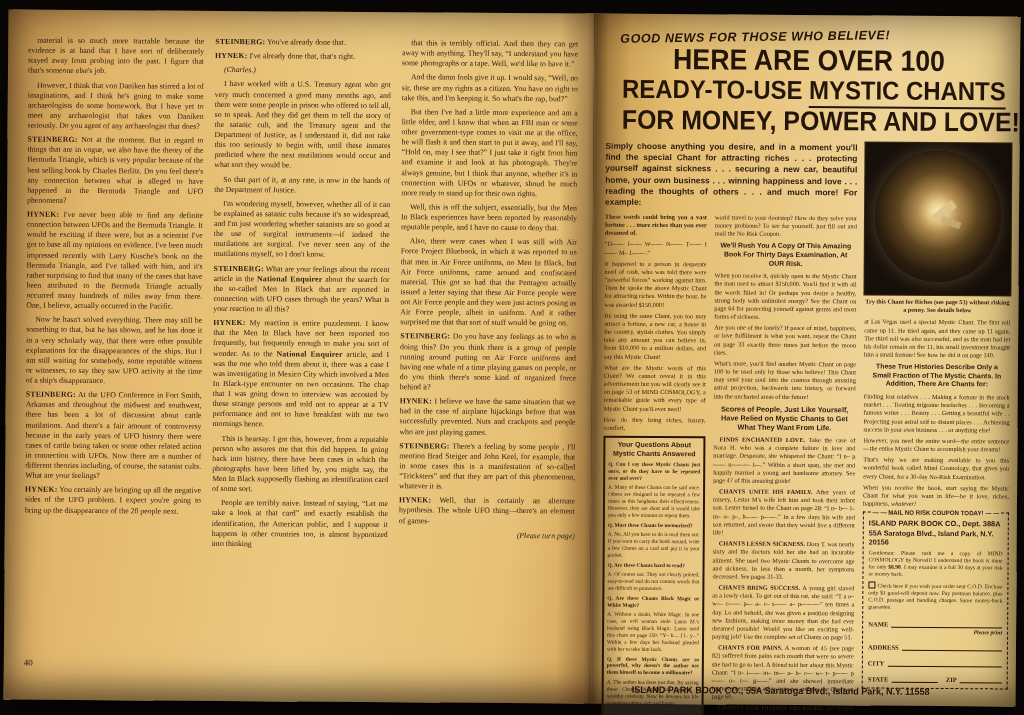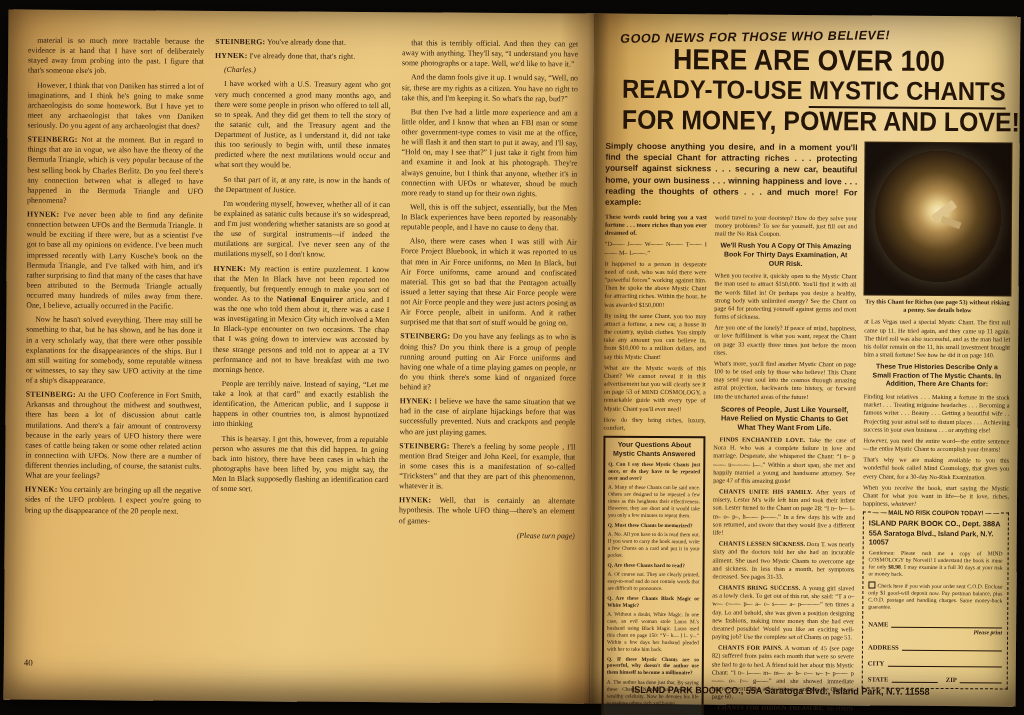--- a/index.html
+++ b/index.html
@@ -103,23 +103,24 @@
             <p class="ip sp"><b>STEINBERG:</b> At the UFO Conference in Fort Smith, Arkansas and throughout the midwest and southwest, there has been a lot of discussion about cattle mutilations. And there's a fair amount of controversy because in the early years of UFO history there were cases of cattle being taken or some other related action in connection with UFOs. Now there are a number of different theories including, of course, the satanist cults. What are your feelings?</p>
             <p class="ip sp"><b>HYNEK:</b> You certainly are bringing up all the negative sides of the UFO problem. I expect you're going to bring up the disappearance of the 20 people next.</p>
           </div>
         <div class="col">
             <p class="ip sp"><b>STEINBERG:</b> You've already done that.</p>
             <p class="ip sp"><b>HYNEK:</b> I've already done that, that's right.</p>
             <p class="ip"><i>(Charles.)</i></p>
             <p class="ip">I have worked with a U.S. Treasury agent who got very much concerned a good many months ago, and there were some people in prison who offered to tell all, so to speak. And they did get them to tell the story of the satanic cult, and the Treasury agent and the Department of Justice, as I understand it, did not take this too seriously to begin with, until these inmates predicted where the next mutilations would occur and what sort they would be.</p>
             <p class="ip">So that part of it, at any rate, is now in the hands of the Department of Justice.</p>
             <p class="ip">I'm wondering myself, however, whether all of it can be explained as satanic cults because it's so widespread, and I'm just wondering whether satanists are so good at the use of surgical instruments—if indeed the mutilations are surgical. I've never seen any of the mutilations myself, so I don't know.</p>
+            <p class="ip sp"><b>STEINBERG:</b> What are your feelings about the recent article in the <b>National Enquirer</b> about the search for the so-called Men In Black that are reported in connection with UFO cases through the years? What is your reaction to all this?</p>
             <p class="ip sp"><b>HYNEK:</b> My reaction is entire puzzlement. I know that the Men In Black have not been reported too frequently, but frequently enough to make you sort of wonder. As to the <b>National Enquirer</b> article, and I was the one who told them about it, there was a case I was investigating in Mexico City which involved a Men In Black-type encounter on two occasions. The chap that I was going down to interview was accosted by these strange persons and told not to appear at a TV performance and not to have breakfast with me two mornings hence.</p>
+            <p class="ip">This is hearsay. I got this, however, from a reputable person who assures me that this did happen. In going back into history, there have been cases in which the photographs have been lifted by, you might say, the Men In Black supposedly flashing an identification card of some sort.</p>
             <p class="ip">People are terribly naive. Instead of saying, “Let me take a look at that card” and exactly establish the identification, the American public, and I suppose it happens in other countries too, is almost hypnotized into thinking</p>
-            <p class="ip">This is hearsay. I got this, however, from a reputable person who assures me that this did happen. In going back into history, there have been cases in which the photographs have been lifted by, you might say, the Men In Black supposedly flashing an identification card of some sort.</p>
           </div>
         <div class="col">
           <div>
               <p class="ip">that this is terribly official. And then they can get away with anything. They'll say, “I understand you have some photographs or a tape. Well, we'd like to have it.”</p>
               <p class="ip">And the damn fools give it up. I would say, “Well, no sir, these are my rights as a citizen. You have no right to take this, and I'm keeping it. So what's the rap, bud?”</p>
               <p class="ip">But then I've had a little more experience and am a little older, and I know that when an FBI man or some other government-type comes to visit me at the office, he will flash it and then start to put it away, and I'll say, “Hold on, may I see that?” I just take it right from him and examine it and look at his photograph. They're always genuine, but I think that anyone, whether it's in connection with UFOs or whatever, shoud be much more ready to stand up for their own rights.</p>
               <p class="ip">Well, this is off the subject, essentially, but the Men In Black experiences have been reported by reasonably reputable people, and I have no cause to deny that.</p>
               <p class="ip">Also, there were cases when I was still with Air Force Project Bluebook, in which it was reported to us that men in Air Force uniforms, no Men In Black, but Air Force uniforms, came around and confiscated material. This got so bad that the Pentagon actually issued a letter saying that these Air Force people were not Air Force people and they were just actors posing as Air Force people, albeit in uniform. And it rather surprised me that that sort of stuff would be going on.</p>
               <p class="ip sp"><b>STEINBERG:</b> Do you have any feelings as to who is doing this? Do you think there is a group of people running around putting on Air Force uniforms and having one whale of a time playing games on people, or do you think there's some kind of organized force behind it?</p>
               <p class="ip sp"><b>HYNEK:</b> I believe we have the same situation that we had in the case of airplane hijackings before that was successfully prevented. Nuts and crackpots and people who are just playing games.</p>
@@ -207,21 +208,21 @@
           <div>
               <p class="cp">Finding lost relatives . . . Making a fortune in the stock market . . . Treating migraine headaches . . . Becoming a famous writer . . . Beauty . . . Getting a beautiful wife . . Projecting your astral self to distant places . . . Achieving success in your own business . . . or anything else!</p>
               <p class="cp">However, you need the entire word—the entire sentence—the entire Mystic Chant to accomplish your dreams!</p>
               <p class="cp">That's why we are making available to you this wonderful book called Mind Cosmology, that gives you every Chant, for a 30-day No-Risk Examination.</p>
               <p class="cp">When you receive the book, start saying the Mystic Chant for what you want in life—be it love, riches, happiness, <i>whatever!</i></p>
             </div>
 
           <div class="coupon">
             <span class="ctitle">— — MAIL NO RISK COUPON TODAY! — —</span>
             <div class="cco">ISLAND PARK BOOK CO., Dept. 388A</div>
-            <div class="caddr">55A Saratoga Blvd., Island Park, N.Y. 10057</div>
+            <div class="caddr">55A Saratoga Blvd., Island Park, N.Y. 20156</div>
             <p class="cbody">Gentlemen: Please rush me a copy of MIND COSMOLOGY by Norvell! I understand the book is mine for only <b>$8.98</b>. I may examine it a full 30 days at your risk or money back.</p>
             <p class="cbody"><span class="cbx"></span><span>Check here if you wish your order sent C.O.D. Enclose only $1 good-will deposit now. Pay postman balance, plus C.O.D. postage and handling charges. Same money-back guarantee.</span></p>
             <div class="cfield">
                 <span>NAME</span>
                 <span class="fline"></span>
               </div>
             <div class="fnote">Please print</div>
             <div class="cfield">
                 <span>ADDRESS</span>
                 <span class="fline"></span>

